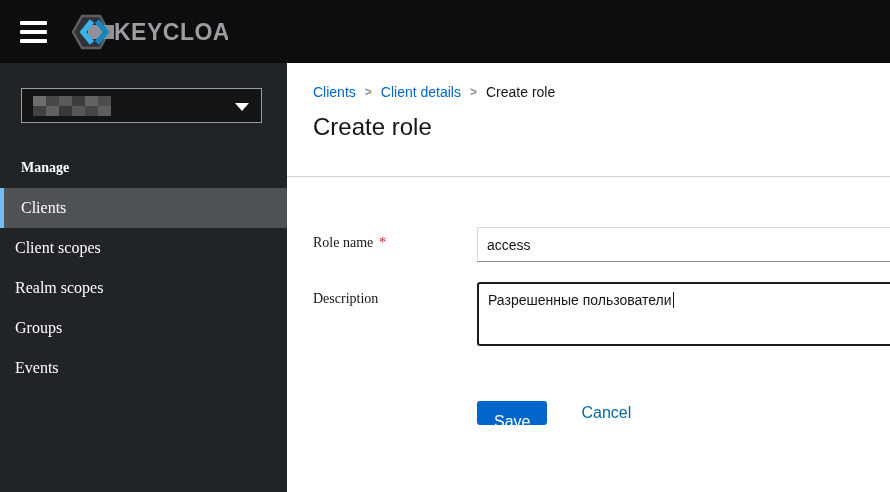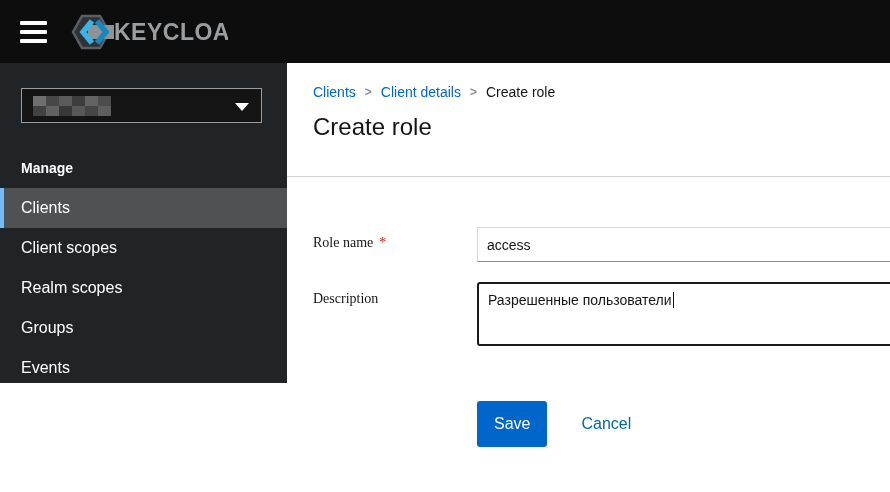--- a/index.html
+++ b/index.html
@@ -10,38 +10,38 @@
   
   .masthead { position:absolute; left:0; top:0; width:890px; height:63px;
               background:#0d0d0d; display:flex; align-items:center; }
   .hamburger { margin-left:20px; width:28px; height:22px; display:flex;
                flex-direction:column; justify-content:space-between; cursor:pointer;
                background:none; border:none; }
   .hamburger span { display:block; width:27px; height:4px; background:#fff; border-radius:1px; }
   .brand { margin-left:22px; display:flex; align-items:center; }
 
   
-  .sidebar { position:absolute; left:0; top:63px; width:287px; height:320px;
-             background:#212427; }
+  .sidebar { position:absolute; left:0; top:63px; width:287px; height:429px;
+             background:#212427;font-family:Liberation Serif, serif; }
   .realm-select { position:absolute; left:21px; top:25px; width:241px; height:35px;
                   background:#141414; border:1px solid #9a9da0; display:flex;
                   align-items:center; cursor:pointer; }
   .redacted { margin-left:11px; width:78px; height:20px; filter:blur(.6px); }
   .redacted .px-row { height:10px; }
   .redacted .px-row:nth-child(1){
     background:repeating-linear-gradient(90deg,#6e6e6e 0 13px,#474747 13px 26px,#5a5a5a 26px 39px,#3d3d3d 39px 52px,#636363 52px 65px,#4d4d4d 65px 78px);}
   .redacted .px-row:nth-child(2){
     background:repeating-linear-gradient(90deg,#424242 0 13px,#616161 13px 26px,#383838 26px 39px,#575757 39px 52px,#454545 52px 65px,#5e5e5e 65px 78px);}
   .caret-down { position:absolute; right:12px; top:14px; width:0; height:0;
                 border-left:7px solid transparent; border-right:7px solid transparent;
                 border-top:8px solid #fff; }
   .section-title { position:absolute; left:21px; top:97px; color:#fff;
                    font-size:14px; font-weight:700; }
   .nav { position:absolute; left:0; top:125px; width:287px; list-style:none; }
-  .nav-item { height:40px; display:flex; align-items:center; padding-left:21px;
+  .nav-item { height:40px; display:flex; align-items:center; padding-left:15px;
               color:#ffffff; font-size:16px; cursor:pointer; }
   .nav-item.selected { background:#4f5255; border-left:4px solid #73bcf7;
                        padding-left:17px; }
 
   
   .main { position:absolute; left:287px; top:63px; width:603px; height:429px; background:#fff; }
   .breadcrumb { position:absolute; left:26px; top:21px; display:flex;
                 align-items:center; font-size:14px; }
   .crumb-link { color:#0066cc; text-decoration:none; cursor:pointer; }
   .crumb-sep { color:#8a8d90; font-size:12px; font-weight:700; margin:0 9px; }
@@ -61,21 +61,21 @@
                 font-size:14px; color:#151515; padding:0 9px;
                 font-family:"Liberation Sans", sans-serif; background:#fff; }
   .textarea-mock { position:absolute; left:190px; top:219px; width:575px; height:64px;
                    border:2px solid #1a1a1a; border-radius:3px; background:#fff;
                    font-size:14px; color:#151515; padding:8px 9px; cursor:text; }
   .text-cursor { display:inline-block; width:1px; height:16px; background:#151515;
                  vertical-align:text-bottom; margin-left:1px; }
 
   .actions { position:absolute; left:190px; top:338px; display:flex;
              align-items:center; gap:34px; }
-  .btn-primary { height:46px; padding:4px 17px; background:#0066cc; color:#fff;
+  .btn-primary { height:21px; padding:12px 17px; background:#0066cc; color:#fff;
                  border:none; border-radius:3px; font-size:16px; cursor:pointer;
                  font-family:"Liberation Sans", sans-serif; }
   .link-cancel { color:#0369a1; font-size:16px; text-decoration:none; cursor:pointer; }
 </style>
 </head>
 <body>
 
 <div class="stage">
 
   <header class="masthead">

